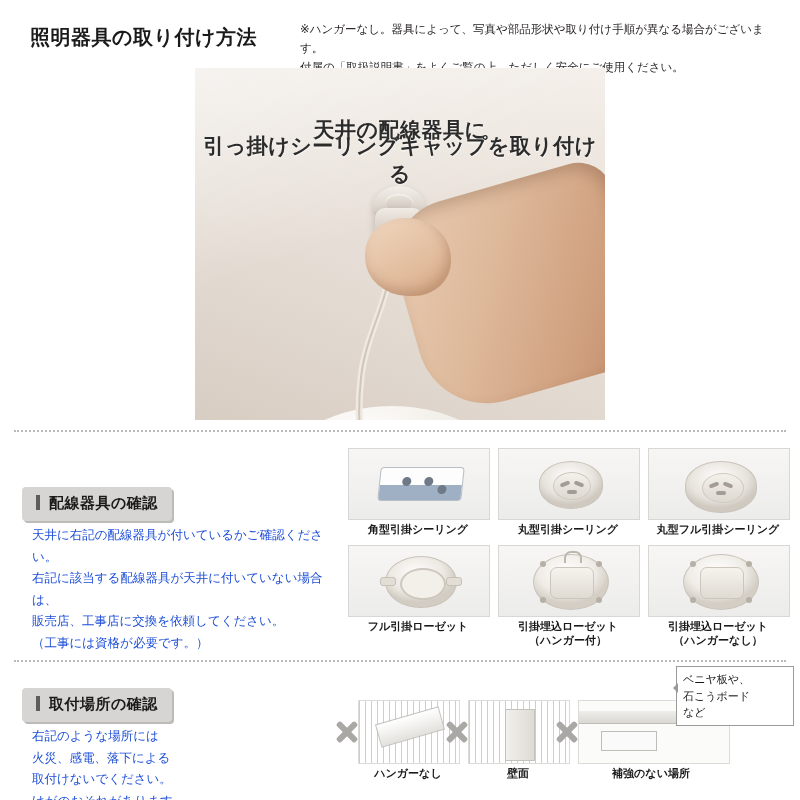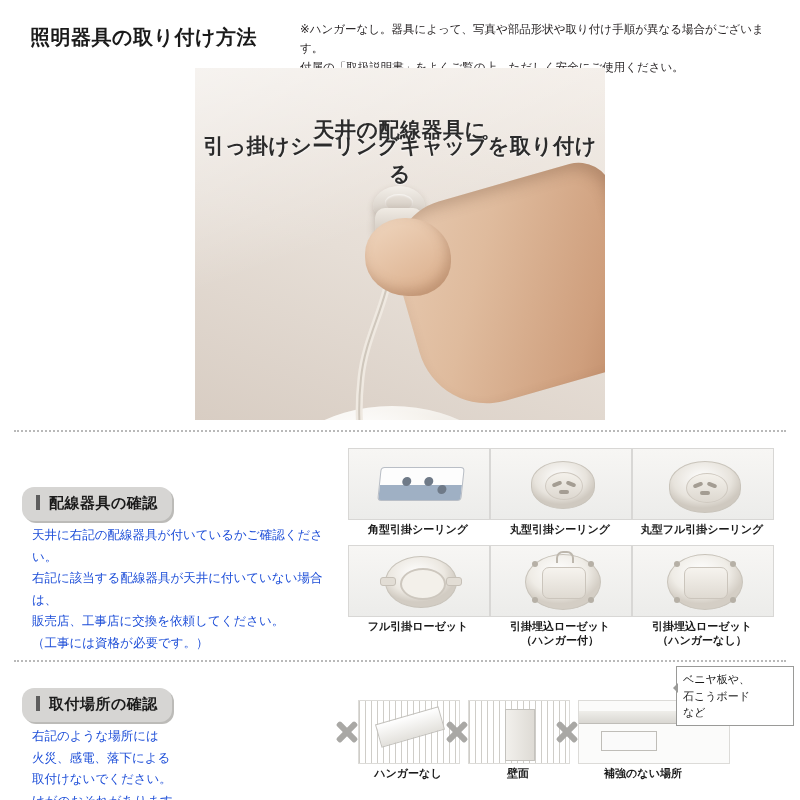--- a/index.html
+++ b/index.html
@@ -106,38 +106,38 @@
   .divider.d2{top:660px;}
 
   
   .sec-label{
     position:absolute;
     background:#d6d5d3;
     color:#1a1a1a;
     font-size:15px;font-weight:bold;
     padding:7px 14px 8px 14px;
     letter-spacing:.5px;
-    border-radius:12px;
+    border-radius:4px;
     box-shadow:2px 2px 0 #bcbbb8;
   }
   .sec-label .bar{
     display:inline-block;width:4px;height:15px;background:#5d5d5d;
     margin-right:9px;vertical-align:-2px;
   }
 
   .sec-body{
     position:absolute;
     font-size:12.5px;line-height:1.72;color:#1d4ed8;
   }
 
   
   .grid{
     position:absolute;left:348px;top:448px;width:440px;
   }
-  .grid-row{display:flex;gap:2px;margin-bottom:8px;}
+  .grid-row{display:flex;gap:10px;margin-bottom:8px;}
   .cell{width:140px;}
   .cell .pic{
     width:140px;height:70px;
     background:linear-gradient(180deg,#f7f6f4,#ececea);
     border:1px solid #d8d7d5;
     position:relative;overflow:hidden;
   }
   .cell .cap-txt{
     margin-top:3px;text-align:center;
     font-size:11px;font-weight:bold;line-height:1.25;color:#1a1a1a;
@@ -233,21 +233,21 @@
     position:absolute;top:18px;width:26px;height:26px;
   }
   .xmark:before,.xmark:after{
     content:"";position:absolute;left:0;top:11px;width:26px;height:6px;background:#a9a8a5;border-radius:2px;
   }
   .xmark:before{transform:rotate(45deg);} .xmark:after{transform:rotate(-45deg);}
   .x1{left:-14px;} .x2{left:96px;} .x3{left:206px;}
   .bp-cap{
     position:absolute;top:66px;text-align:center;font-size:11px;font-weight:bold;color:#1a1a1a;
   }
-  .bc1{left:10px;width:100px;} .bc2{left:120px;width:100px;} .bc3{left:220px;width:150px;}
+  .bc1{left:10px;width:100px;} .bc2{left:120px;width:100px;} .bc3{left:228px;width:150px;}
   .callout{
     position:absolute;left:676px;top:666px;width:104px;
     border:1px solid #9a9a98;background:#ffffff;
     font-size:11px;line-height:1.5;padding:4px 6px;color:#1a1a1a;
   }
   .callout:after{
     content:"";position:absolute;left:-9px;top:16px;width:0;height:0;
     border:5px solid transparent;border-right-color:#9a9a98;
   }
 </style>

